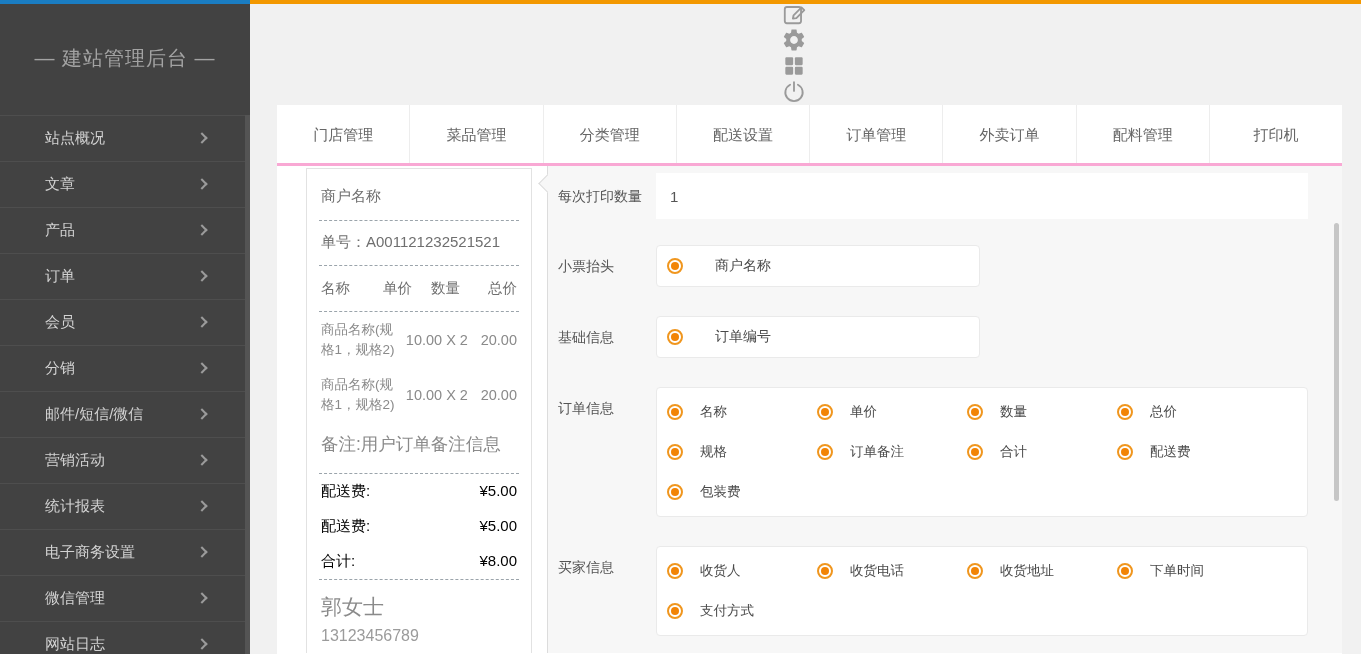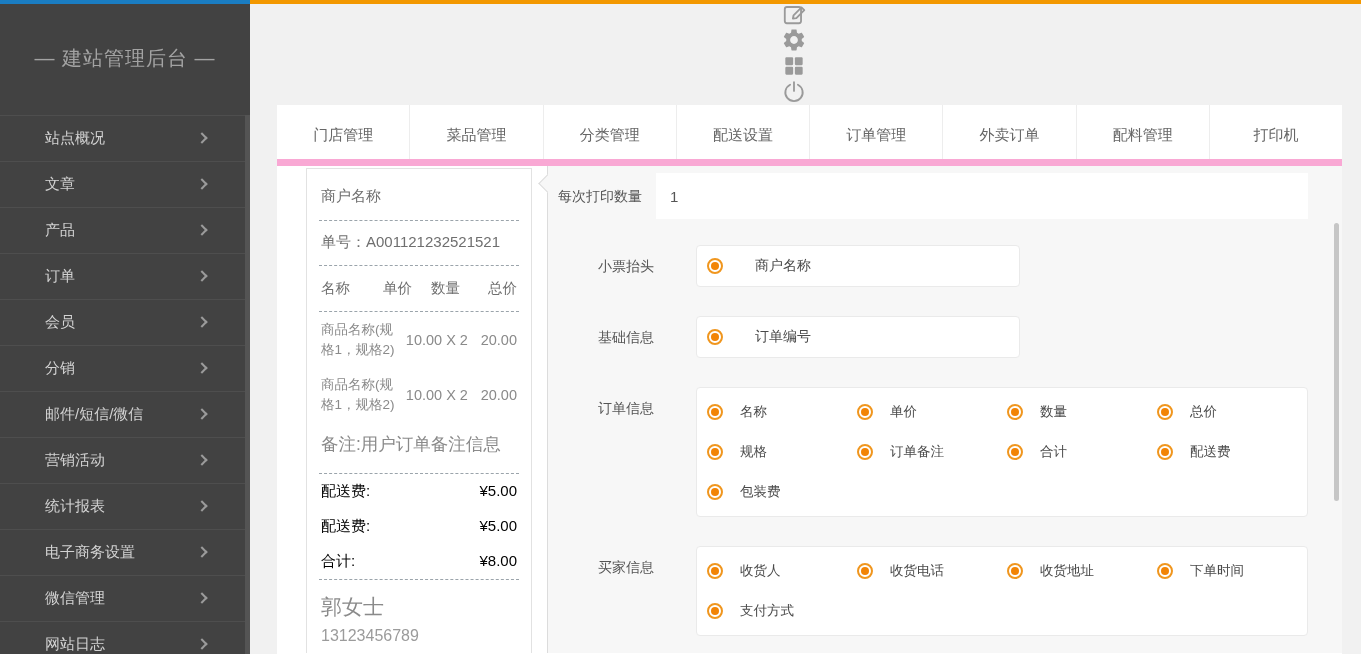--- a/index.html
+++ b/index.html
@@ -24,21 +24,21 @@
   .header-inner { position:absolute; left:0; right:0; top:0; height:101px; display:flex; align-items:center; justify-content:flex-end; padding-right:57px;flex-direction:column; }
   .greeting { color:#666; font-size:14px; display:flex; align-items:center; white-space:nowrap; }
   .blur-blob { display:inline-block; width:86px; height:20px; background:#fcfcfc; border-radius:3px; filter:blur(2px); margin:0 1px; }
   .pill { display:inline-flex; align-items:center; gap:9px; background:#9b9b9b; color:#fff; border-radius:14px; padding:5px 13px 5px 15px; font-size:14px; margin-left:27px; cursor:pointer; border:none; }
   .hicon { width:26px; height:26px; margin-left:33px; position:relative; cursor:pointer; flex-shrink:0; }
   .hicon svg { width:26px; height:26px; stroke:#9a9a9a; fill:none; stroke-width:1.7; stroke-linecap:round; stroke-linejoin:round; }
   .hicon svg.filled { fill:#9a9a9a; stroke:none; }
   .badge { position:absolute; top:-6px; right:-7px; min-width:17px; height:17px; border-radius:9px; background:#35b7e9; color:#fff; font-size:11px; line-height:17px; text-align:center; padding:0 2px; }
   
   .panel { position:absolute; left:27px; top:105px; width:1065px; height:549px; background:#fff; }
-  .tabs { display:flex; height:61px; border-bottom:7px solid #f9a8d4; background:#fff; }
+  .tabs { display:flex; height:61px; border-bottom:3px solid #f9a8d4; background:#fff; }
   .tab { flex:1; text-align:center; line-height:60px; color:#666; font-size:15px; border-right:1px solid #ededed; cursor:pointer; white-space:nowrap; overflow:hidden; }
   .tab:last-child { border-right:none; }
   .content { display:flex; height:487px; }
   
   .preview-col { width:270px; background:#fff; overflow:hidden; flex-shrink:0; }
   .receipt { margin:2px 0 0 29px; width:226px; height:720px; border:1px solid #e2e2e2; background:#fff; padding:10px 12px; color:#777; }
   .r-dash { border-top:1px dashed #9ba4ab; height:1px; }
   .r-merchant { font-size:15px; color:#6f6f6f; padding:8px 2px 14px; }
   .r-orderno { font-size:15px; color:#6f6f6f; padding:12px 2px 13px; }
   .r-cols { display:flex; align-items:center; font-size:14.5px; color:#6f6f6f; padding:13px 2px; }
@@ -53,21 +53,21 @@
   .r-note { font-size:17.5px; color:#8a8a8a; line-height:1.5; padding:9px 2px 15px; }
   .r-fee { display:flex; justify-content:space-between; font-size:15px; color:#000000; padding:8px 2px; }
   .r-cust-name { font-size:21px; color:#8a8a8a; padding:13px 2px 3px; }
   .r-cust-phone { font-size:16px; color:#9b9b9b; padding:3px 2px 9px; }
   
   .settings-col { flex:1; background:#f7f7f7; border-left:1px solid #dcdcdc; position:relative; padding:7px 34px 0 10px; }
   .notch { position:absolute; left:-7px; top:11px; width:13px; height:13px; background:#f7f7f7; border-left:1px solid #dcdcdc; border-bottom:1px solid #dcdcdc; transform:rotate(45deg); }
   .print-row { display:flex; margin-bottom:26px; }
   .print-label { width:98px; line-height:46px; font-size:14px; color:#555; flex-shrink:0; }
   .print-input { flex:1; height:46px; border:none; background:#fff; font-size:15px; color:#555; padding:0 14px; outline:none; font-family:inherit; }
-  .setting-row { display:flex; margin-bottom:29px;margin-left:40px; }
+  .setting-row { display:flex; margin-bottom:29px; }
   .setting-label { width:98px; font-size:14px; color:#555; padding-top:13px; flex-shrink:0; }
   .option-box { background:#fff; border:1px solid #eaeaea; border-radius:4px; padding:1px 0 1px 10px; }
   .option-box.narrow { width:324px; }
   .option-box.wide { flex:1; padding-top:4px; padding-bottom:4px; }
   .option-row { display:flex; align-items:center; height:40px; }
   .narrow .option-row { height:38px; }
   .option-cell { display:flex; align-items:center; width:150px; }
   .narrow .option-cell { width:auto; }
   .olabel { margin-left:17px; font-size:13.5px; color:#4a4a4a; }
   .narrow .olabel { margin-left:32px; font-size:14px; }

